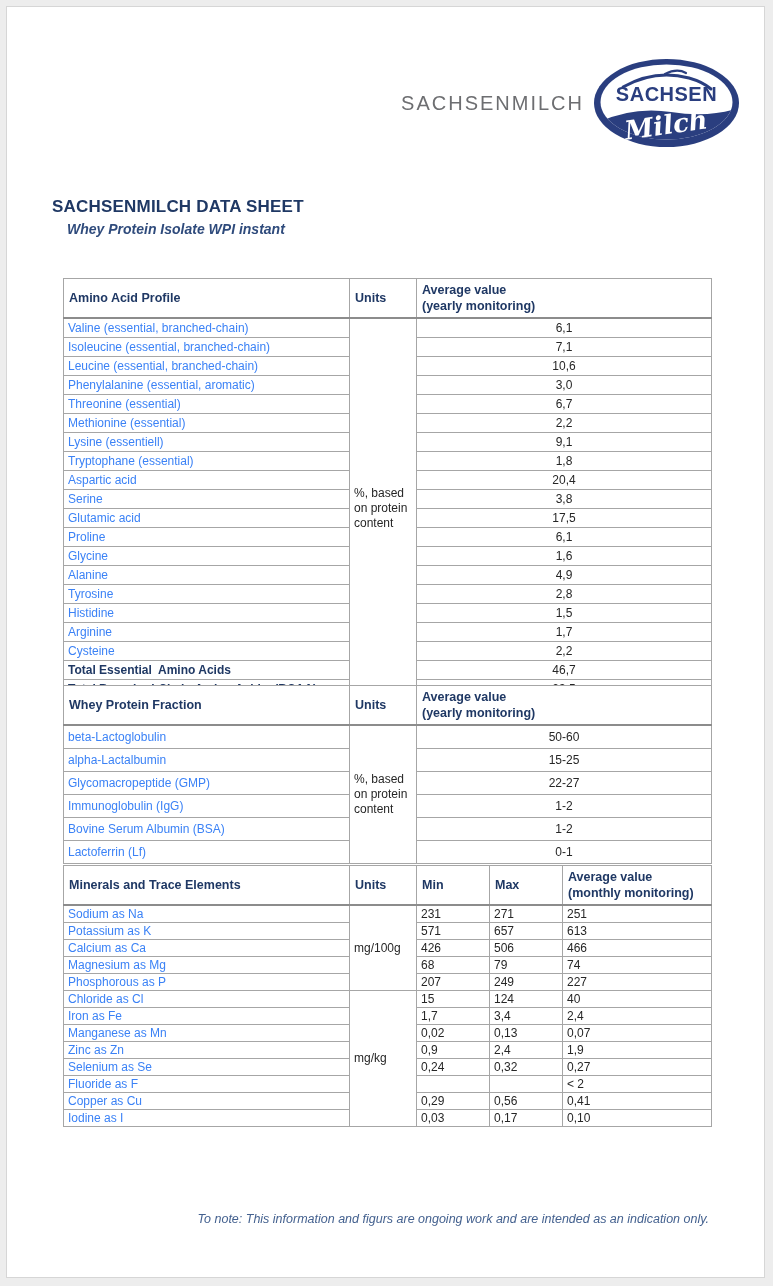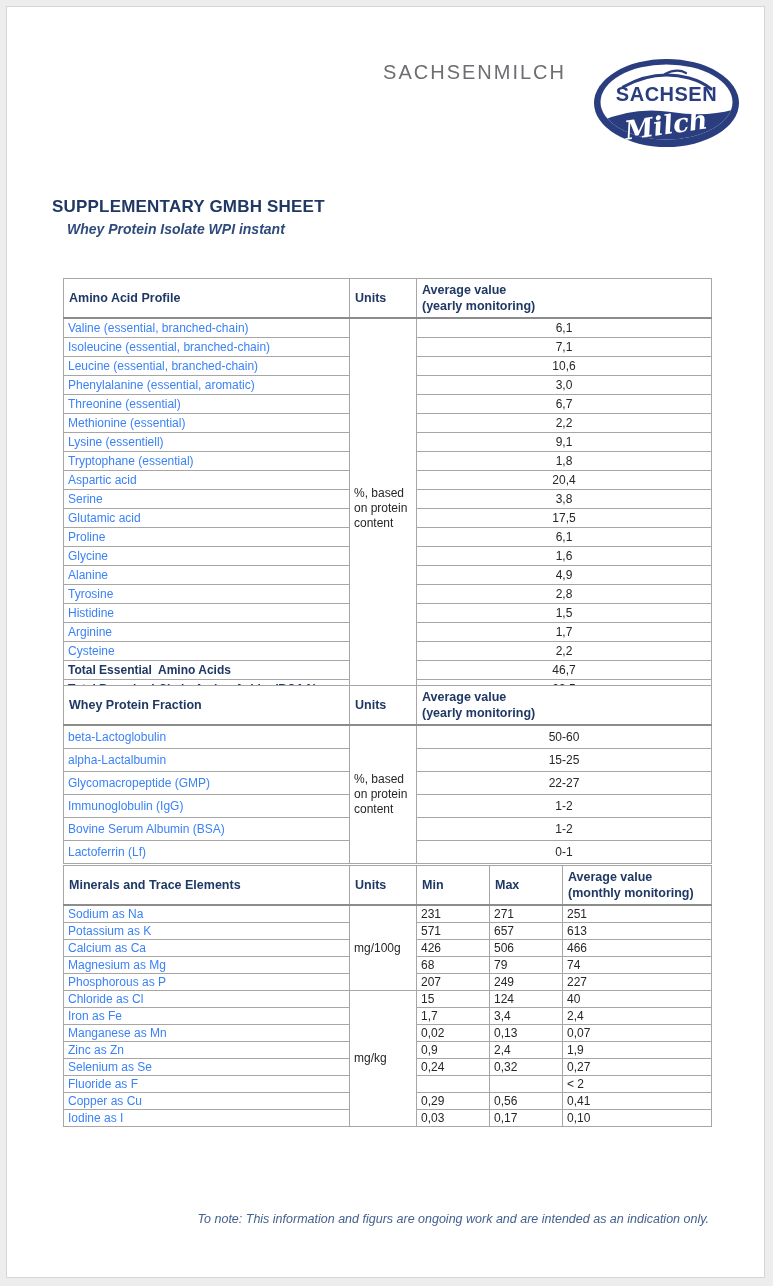--- a/index.html
+++ b/index.html
@@ -9,21 +9,21 @@
     font-family:"Liberation Sans", sans-serif;
   }
   .page{
     position:absolute;left:6px;top:6px;width:759px;height:1272px;
     background:#ffffff;border:1px solid #d6d6d6;box-sizing:border-box;
   }
 
   
   .brand{
     position:absolute;top:49px;right:24px;
-    display:flex;align-items:flex-start;gap:27px;
+    display:flex;align-items:center;gap:9px;
   }
   .company-lines{
     text-align:right;color:#6d6e71;font-size:20px;line-height:28px;
     letter-spacing:2px;font-weight:400;padding-top:2px;
   }
   .logo-wrap{width:147px;height:90px;margin-top:2px;}
 
   
   .doc-title{
     position:absolute;left:45px;top:190px;
@@ -92,21 +92,21 @@
           <path d="M2,66 Q38,48 78,54 Q116,60 146,50 L146,92 L2,92 Z" fill="#2A3E7F"></path>
         </g>
         <path d="M30,29 Q62,11 96,20 Q110,24 118,31" stroke="#2A3E7F" fill="none" stroke-width="3" stroke-linecap="round"></path>
         <path d="M72,16 Q84,10 93,15" stroke="#2A3E7F" fill="none" stroke-width="2.2" stroke-linecap="round"></path>
         <text x="73.5" y="43" text-anchor="middle" font-size="20" font-weight="bold" letter-spacing="0.5" fill="#2A3E7F" font-family="Liberation Sans, sans-serif">SACHSEN</text>
         <text x="73.5" y="76" text-anchor="middle" font-size="26" font-style="italic" font-weight="bold" fill="#ffffff" transform="rotate(-8 73.5 70)" font-family="DejaVu Serif, serif">Milch</text>
       </svg>
     </div>
   </div>
 
-  <div class="doc-title">SUPPLEMENTARY GMBH SHEET</div>
+  <div class="doc-title">SACHSENMILCH DATA SHEET</div>
   <div class="doc-subtitle">Whey Protein Isolate WPI instant</div>
 
   <table class="data-table t1">
     <colgroup>
         <col style="width:286px">
         <col style="width:67px">
         <col style="width:295px">
       </colgroup>
     <thead>
       <tr>

